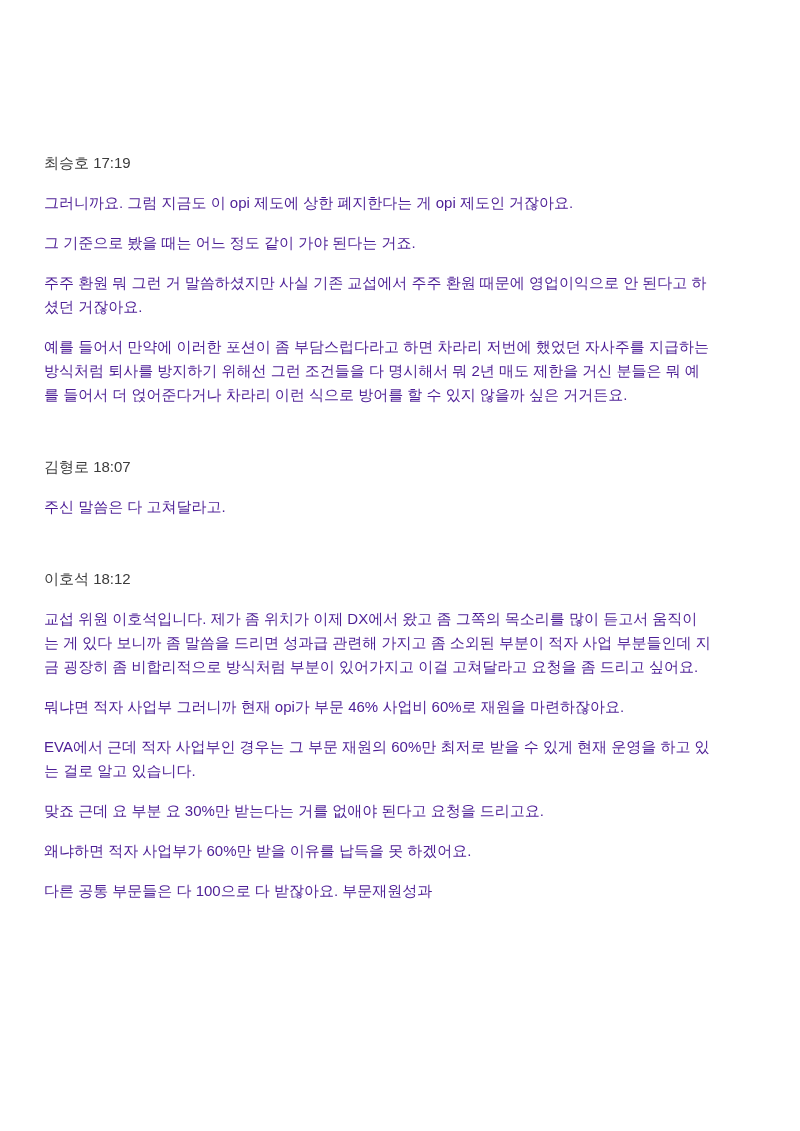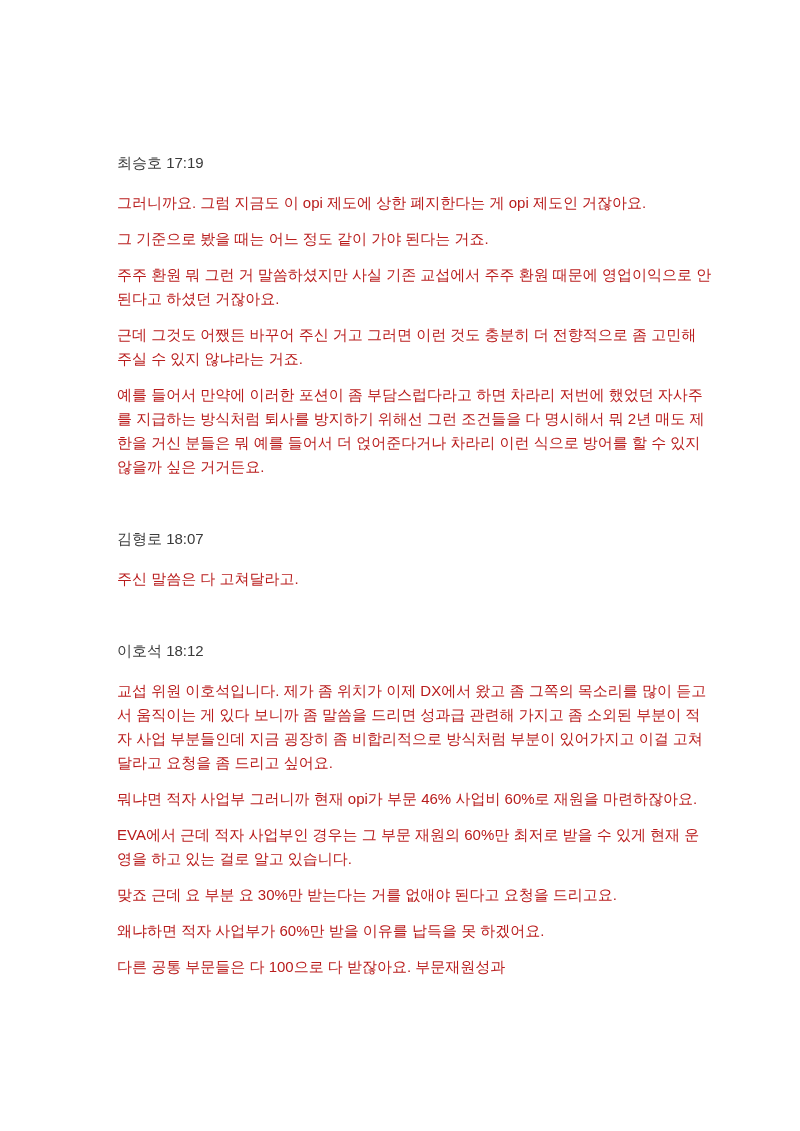--- a/index.html
+++ b/index.html
@@ -5,56 +5,55 @@
   html, body {
     margin: 0;
     padding: 0;
     background: #ffffff;
   }
   .page {
     width: 800px;
     min-height: 1131px;
     box-sizing: border-box;
     background: #ffffff;
-    padding: 151px 88px 40px 117px;
+    padding: 151px 88px 40px 44px;
     font-family: "Liberation Sans", "DejaVu Sans", sans-serif;
     color: #3b3b3b;
   }
   .section { margin: 0; }
   .section + .section { margin-top: 48px; }
   .speaker-header {
     font-size: 15px;
     font-weight: 400;
     line-height: 24px;
     margin: 0 0 16px 0;
     color: #3b3b3b;
   }
   .para {
     font-size: 15px;
     line-height: 24px;
-    margin: 0 0 12px 0;
+    margin: 16px 0 12px 0;
     text-align: left;
     word-break: break-all;
-    color: #b91c1c;
+    color: #4c1d95;
   }
 </style>
 </head>
 <body>
 
 <div class="page">
 
   <div class="section">
     <h2 class="speaker-header">
       <span>최승호</span>
       <span>17:19</span>
     </h2>
     <p class="para">그러니까요. 그럼 지금도 이 opi 제도에 상한 폐지한다는 게 opi 제도인 거잖아요.</p>
     <p class="para">그 기준으로 봤을 때는 어느 정도 같이 가야 된다는 거죠.</p>
     <p class="para">주주 환원 뭐 그런 거 말씀하셨지만 사실 기존 교섭에서 주주 환원 때문에 영업이익으로 안 된다고 하셨던 거잖아요.</p>
-    <p class="para">근데 그것도 어쨌든 바꾸어 주신 거고 그러면 이런 것도 충분히 더 전향적으로 좀 고민해 주실 수 있지 않냐라는 거죠.</p>
     <p class="para">예를 들어서 만약에 이러한 포션이 좀 부담스럽다라고 하면 차라리 저번에 했었던 자사주를 지급하는 방식처럼 퇴사를 방지하기 위해선 그런 조건들을 다 명시해서 뭐 2년 매도 제한을 거신 분들은 뭐 예를 들어서 더 얹어준다거나 차라리 이런 식으로 방어를 할 수 있지 않을까 싶은 거거든요.</p>
   </div>
 
   <div class="section">
     <h2 class="speaker-header">
       <span>김형로</span>
       <span>18:07</span>
     </h2>
     <p class="para">주신 말씀은 다 고쳐달라고.</p>
   </div>

